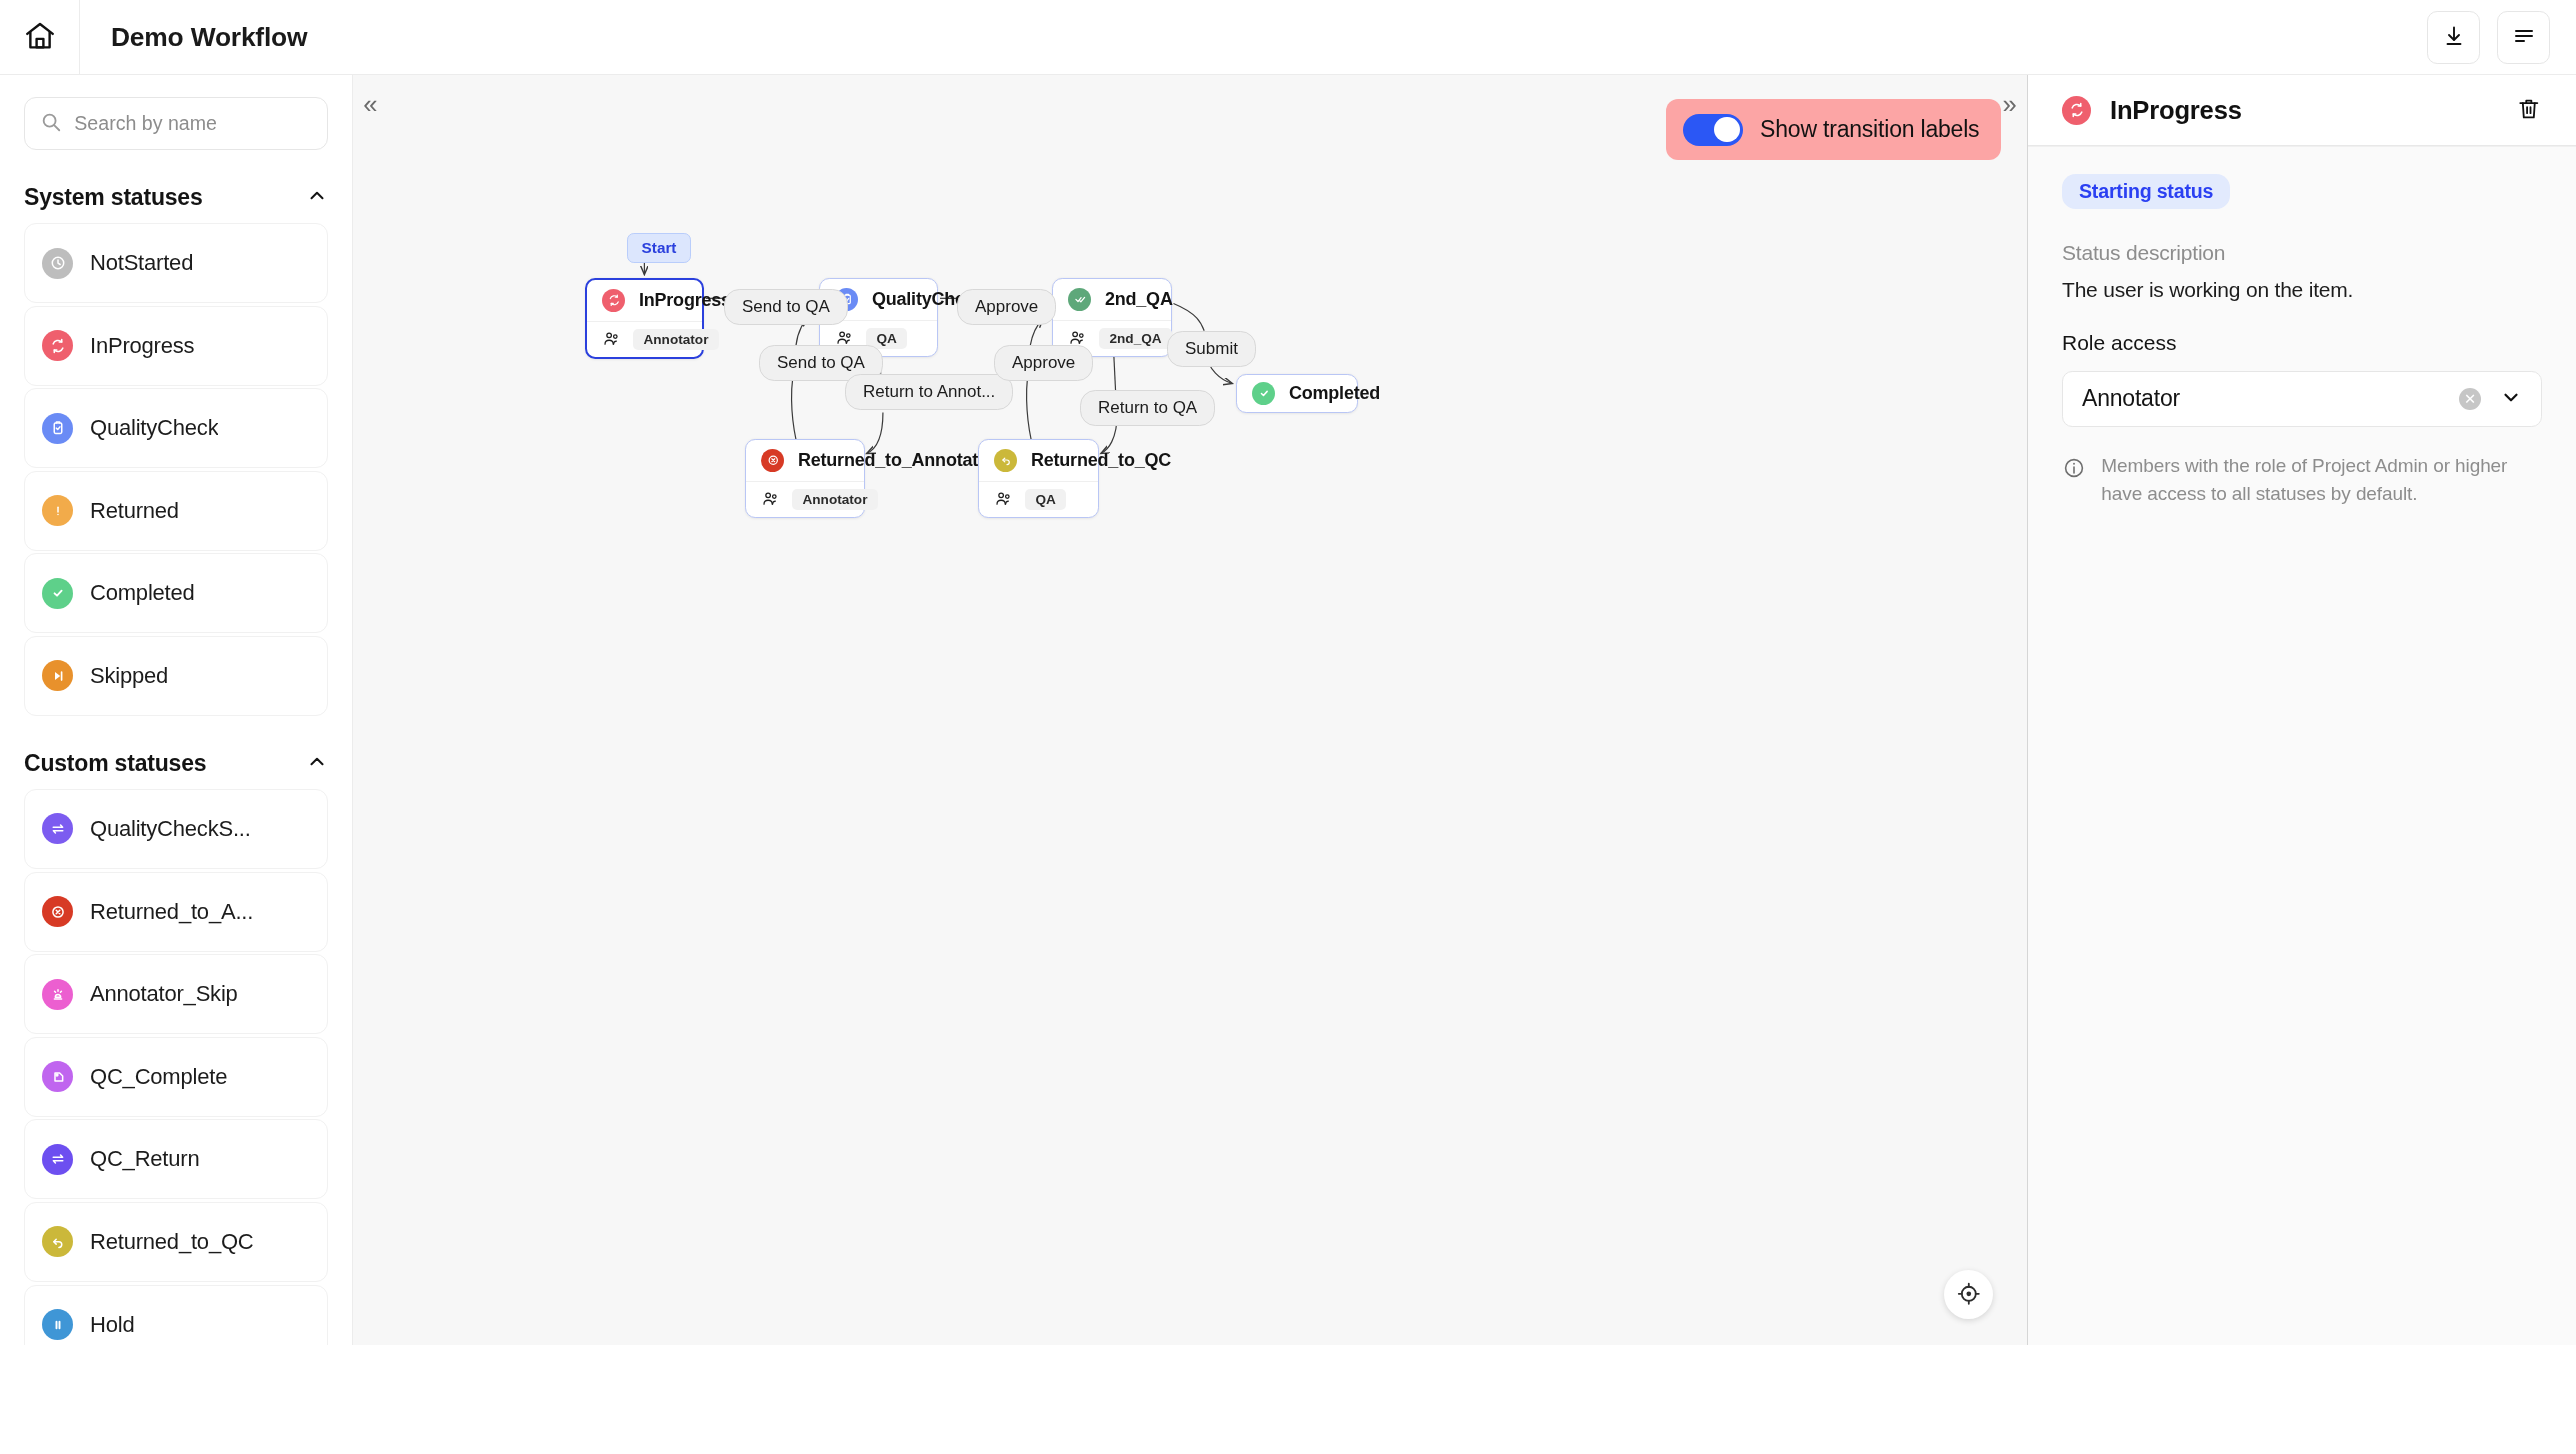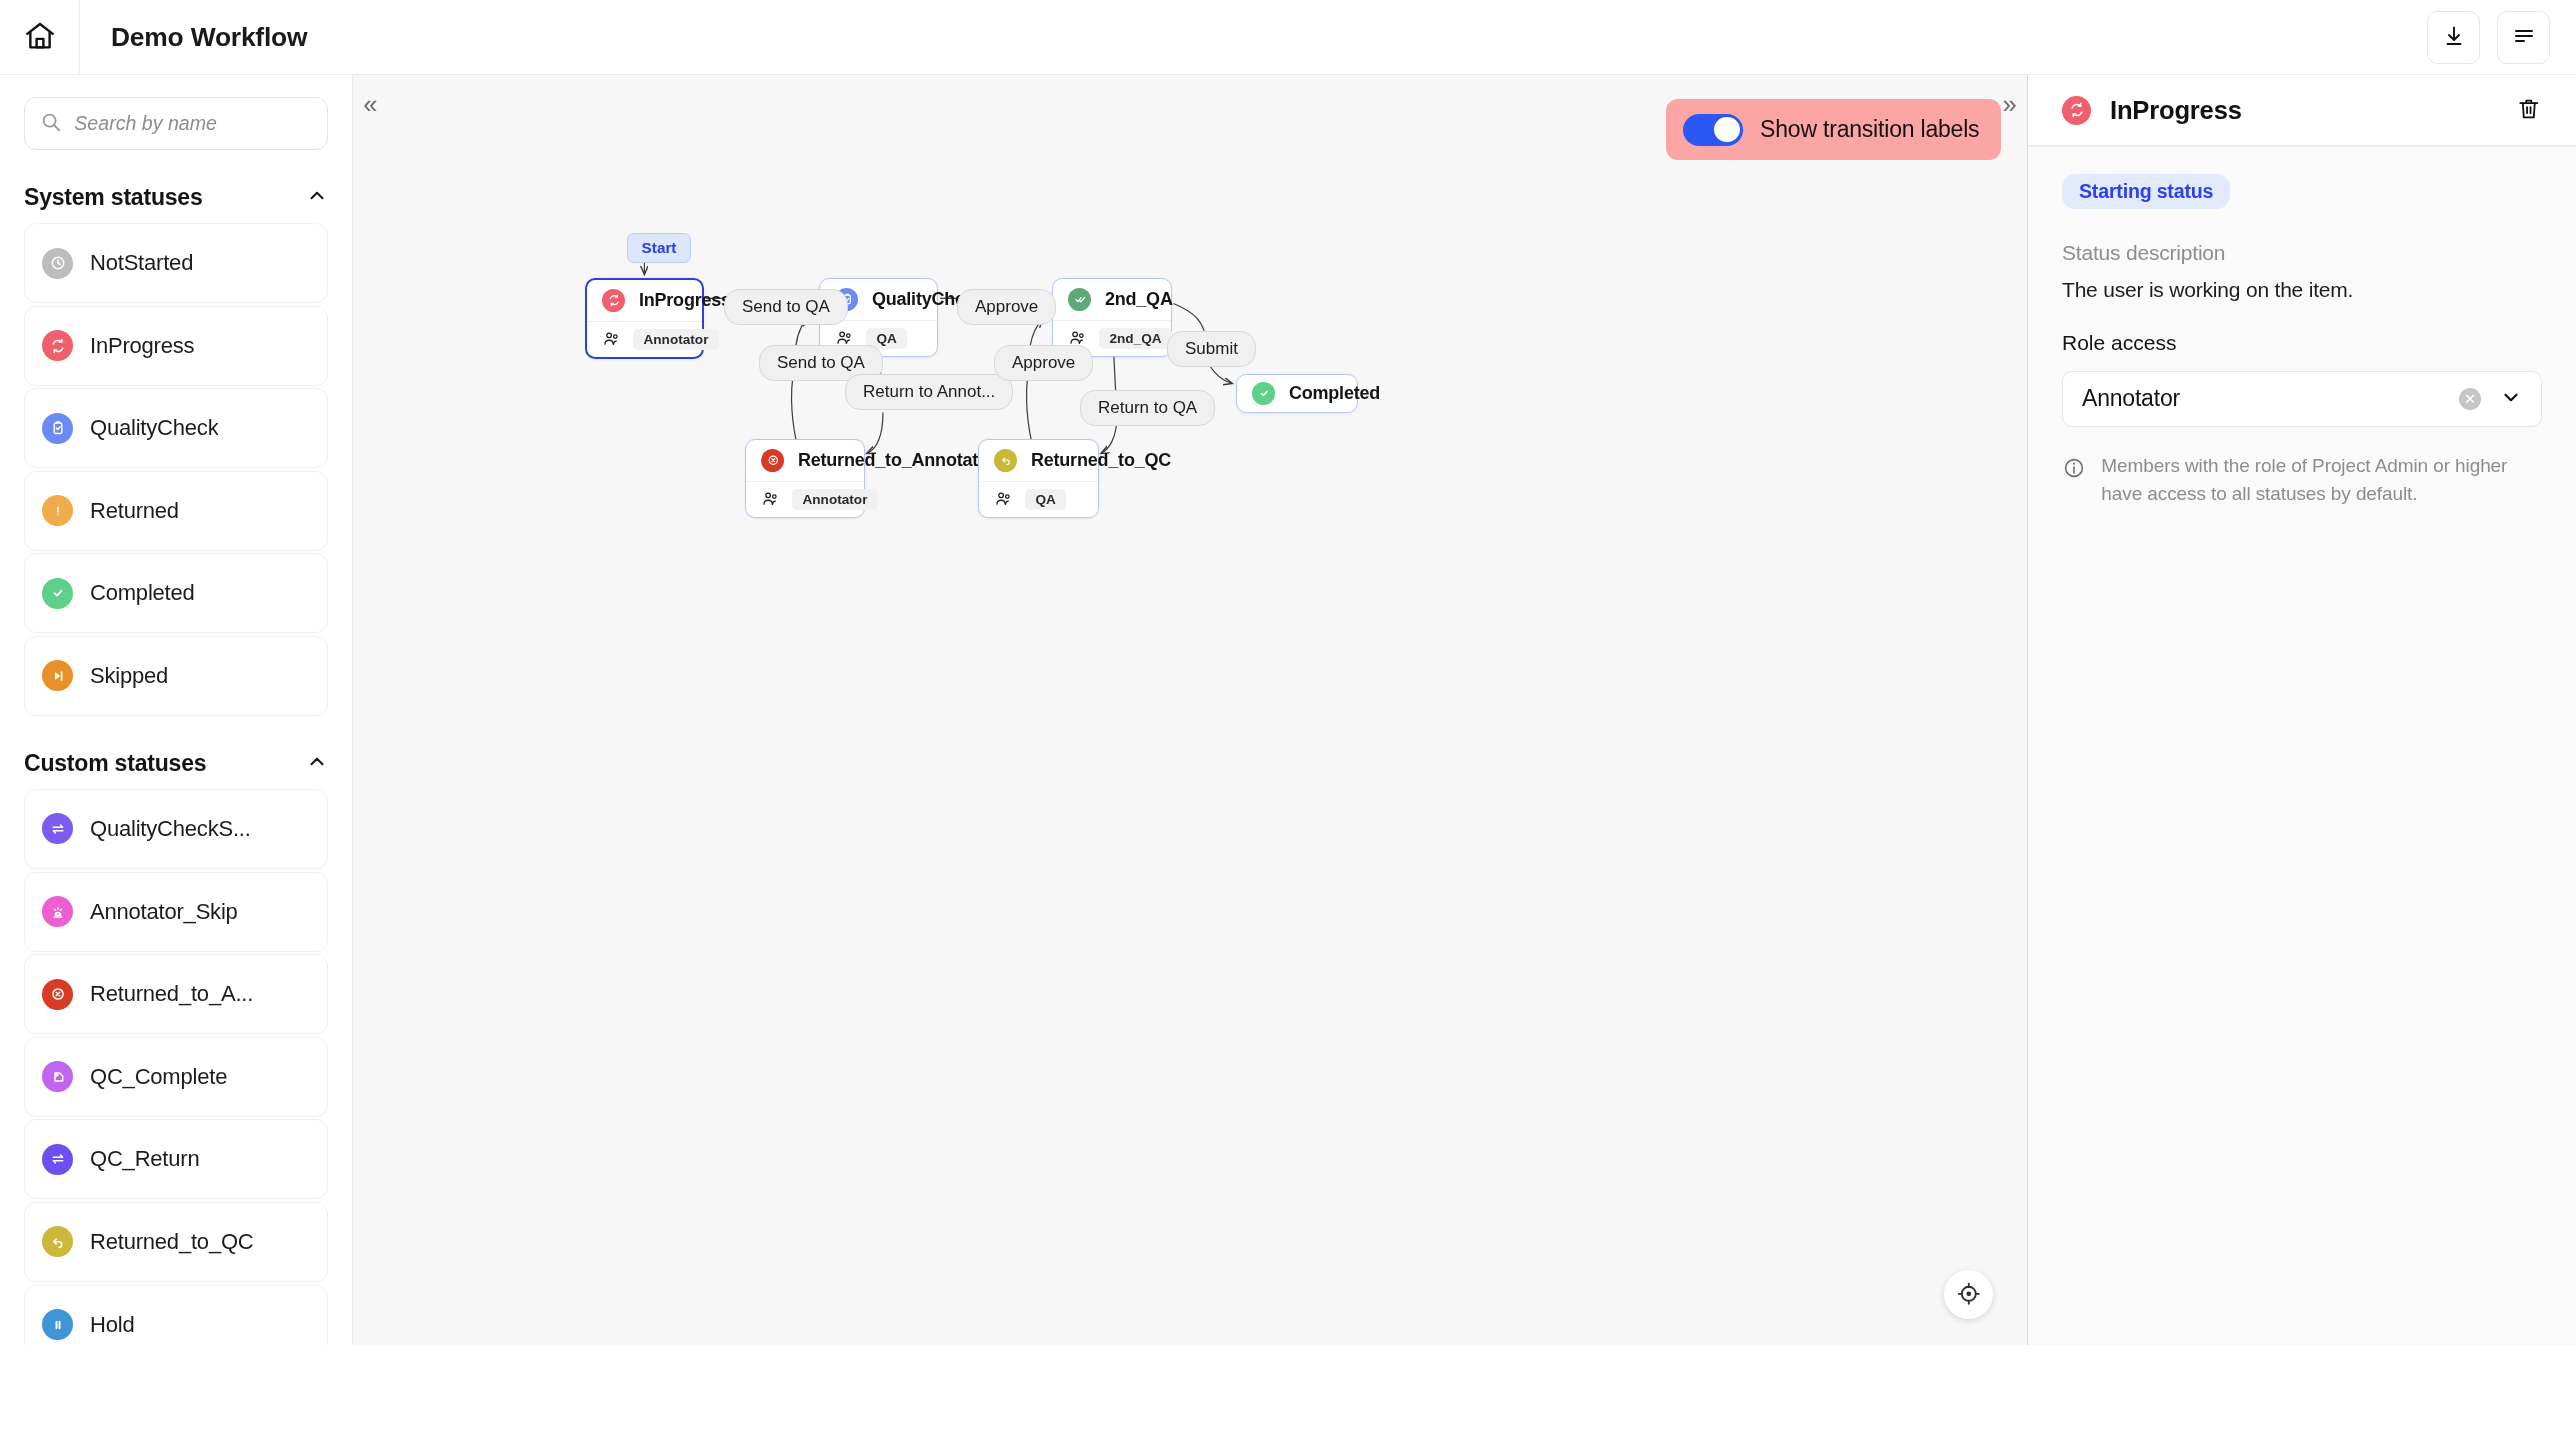--- a/index.html
+++ b/index.html
@@ -22,21 +22,21 @@
 
   
   .body { flex: 1; display: flex; position: relative; min-height: 0; }
 
   
   .sidebar { width: 353px; flex: 0 0 353px; background: #fff; border-right: 0.9px solid #ececec;
              padding: 22px 24px 0 24px; overflow: hidden; position: relative; }
   .search-box { height: 53px; border: 0.9px solid #e6e6e6; border-radius: 12px; display: flex;
                 align-items: center; padding: 0 15.3px; gap: 12px; }
   .search-box input { border: none; outline: none; font-size: 19.6px; color: #c2410c;
-                      font-family: "Liberation Sans", sans-serif; width: 100%; background: transparent; font-style: italic; }
+                      font-family: "Liberation Sans", sans-serif; width: 100%; background: transparent; }
   .search-box input::placeholder { color: #8d8d8d; }
   .group-head { display: flex; align-items: center; justify-content: space-between;
                 margin-top: 34px; margin-bottom: 12px; cursor: pointer; }
   .group-title { font-size: 23px; font-weight: 700; color: #141414; letter-spacing: -0.2px; }
   .chev { color: #1b1b1b; }
   .status-row { height: 80px; border: 0.9px solid #f1f1f1; border-radius: 12px; display: flex;
                 align-items: center; gap: 17px; padding: 0 17px; margin-bottom: 2.6px;
                 background: #fff; cursor: pointer; }
   .sdot { width: 31px; height: 31px; border-radius: 50%; flex: 0 0 31px;
           display: flex; align-items: center; justify-content: center; }
@@ -229,37 +229,37 @@
           <div class="status-row">
             <span class="sdot" style="background: rgb(124, 92, 240);">
               <svg width="18" height="18" viewBox="0 0 24 24" fill="none" stroke="#fff" stroke-width="2" stroke-linecap="round" stroke-linejoin="round">
                 <path d="M5.6 9.6h12.6M15.4 6.6l2.8 3"></path>
                 <path d="M18.4 14.4H5.8M8.6 17.4l-2.8-3"></path>
               </svg>
             </span>
             <span class="status-label">QualityCheckS...</span>
           </div>
           <div class="status-row">
+            <span class="sdot" style="background: rgb(215, 58, 37);">
+              <svg width="18" height="18" viewBox="0 0 24 24" fill="none" stroke="#fff" stroke-width="2" stroke-linecap="round" stroke-linejoin="round">
+                <circle cx="12" cy="12" r="6.8"></circle>
+                <path d="M9.6 9.6l4.8 4.8M14.4 9.6l-4.8 4.8"></path>
+              </svg>
+            </span>
+            <span class="status-label">Returned_to_A...</span>
+          </div>
+          <div class="status-row">
             <span class="sdot" style="background: rgb(236, 95, 208);">
               <svg width="18" height="18" viewBox="0 0 24 24" fill="none" stroke="#fff" stroke-width="2" stroke-linecap="round" stroke-linejoin="round">
                 <path d="M8.4 16.4a3.6 3.6 0 0 1 7.2 0z"></path>
                 <path d="M7.2 18.6h9.6"></path>
                 <path d="M12 6.2v2M7.4 8.3l1.3 1.3M16.6 8.3l-1.3 1.3"></path>
               </svg>
             </span>
             <span class="status-label">Annotator_Skip</span>
-          </div>
-          <div class="status-row">
-            <span class="sdot" style="background: rgb(215, 58, 37);">
-              <svg width="18" height="18" viewBox="0 0 24 24" fill="none" stroke="#fff" stroke-width="2" stroke-linecap="round" stroke-linejoin="round">
-                <circle cx="12" cy="12" r="6.8"></circle>
-                <path d="M9.6 9.6l4.8 4.8M14.4 9.6l-4.8 4.8"></path>
-              </svg>
-            </span>
-            <span class="status-label">Returned_to_A...</span>
           </div>
           <div class="status-row">
             <span class="sdot" style="background: rgb(192, 101, 239);">
               <svg width="18" height="18" viewBox="0 0 24 24" fill="none" stroke="#fff" stroke-width="2" stroke-linecap="round" stroke-linejoin="round">
                 <path d="M8 6.6h6.2l4 4v6.8H8z"></path>
                 <circle cx="10.6" cy="9.3" r="1.3"></circle>
               </svg>
             </span>
             <span class="status-label">QC_Complete</span>
           </div>

